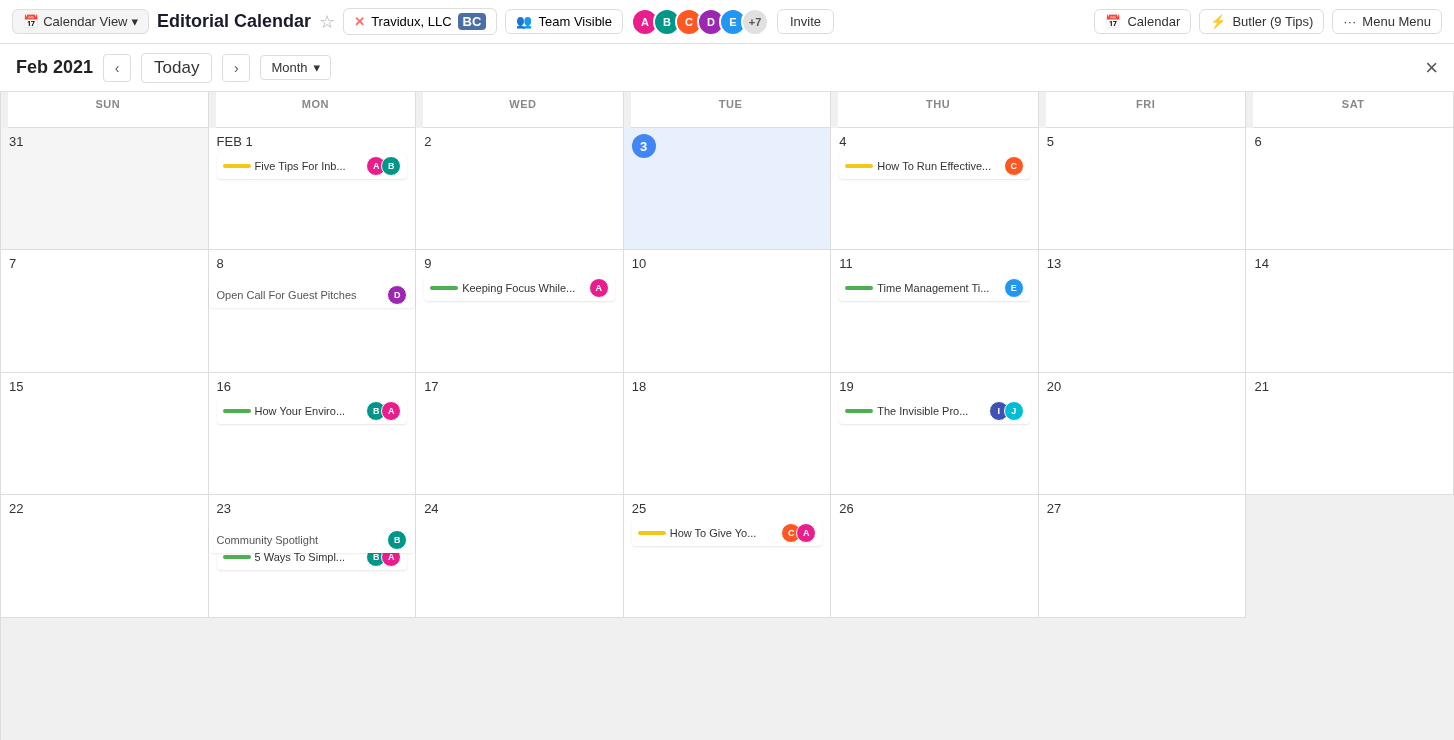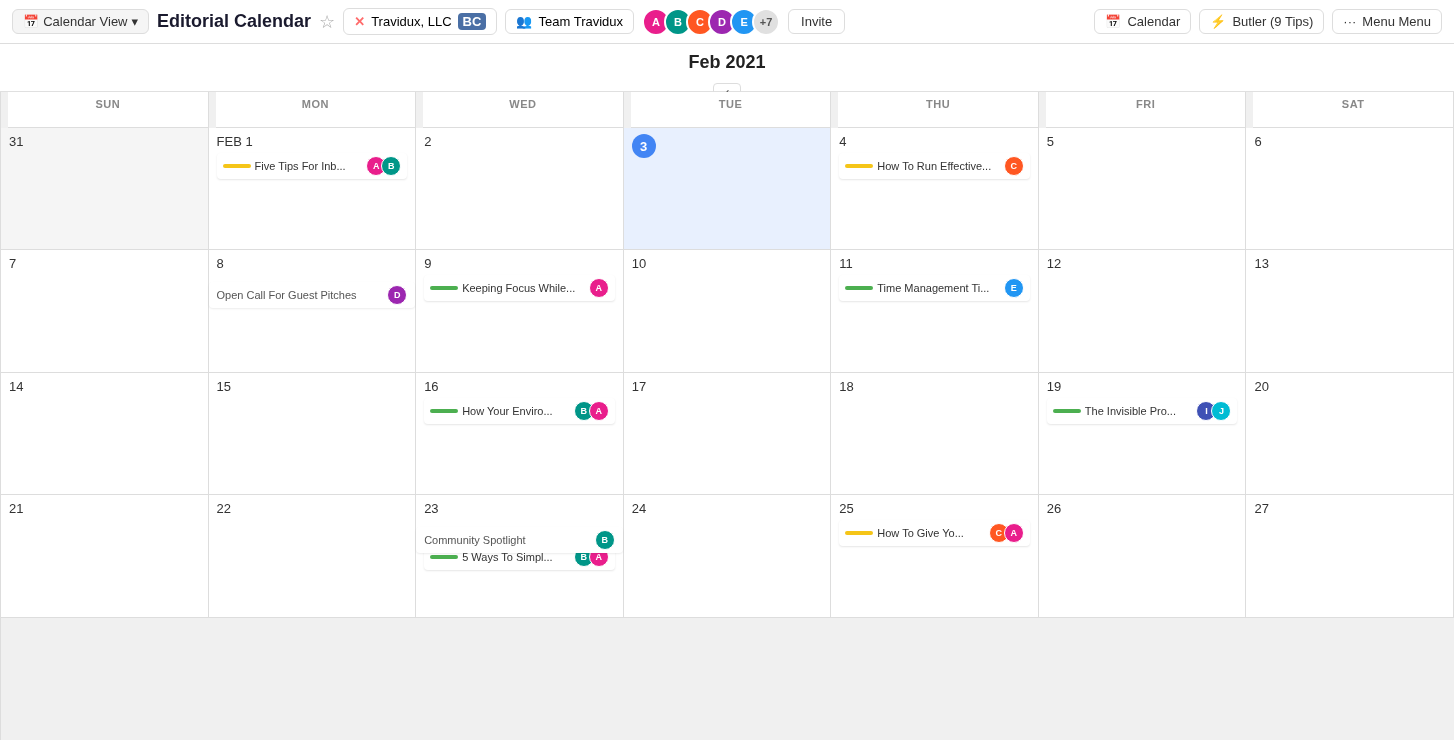--- a/index.html
+++ b/index.html
@@ -62,21 +62,21 @@
     .menu-btn {
       display: flex; align-items: center; gap: 6px;
       background: none; border: 1px solid #ddd; border-radius: 6px;
       padding: 4px 10px; font-size: 13px; cursor: pointer; color: #333;
     }
 
     
     .cal-header {
       display: flex; align-items: center; gap: 10px;
       background: #fff; border-bottom: 1px solid #e0e0e0;
-      padding: 8px 16px; height: 48px; flex-direction: column;
+      padding: 8px 16px; height: 48px;
     }
     .month-year { font-size: 18px; font-weight: 600; color: #222; }
     .nav-btn {
       background: none; border: 1px solid #ddd; border-radius: 4px;
       width: 28px; height: 28px; cursor: pointer; display: flex; align-items: center; justify-content: center;
       font-size: 14px; color: #555;
     }
     .today-btn {
       background: none; border: 1px solid #ddd; border-radius: 4px;
       padding: 4px 12px; font-size: 17px; cursor: pointer; color: #333;
@@ -172,21 +172,21 @@
     </button>
     <span class="page-title">Editorial Calendar</span>
     <button class="star-btn">☆</button>
     <div class="workspace-badge">
       <span class="workspace-x">✕</span>
       <span>Travidux, LLC</span>
       <span class="workspace-bc">BC</span>
     </div>
     <div class="team-visible-btn">
       <span>👥</span>
-      <span>Team Travidux</span>
+      <span>Team Visible</span>
     </div>
     <div class="avatars-row">
       <div class="avatar av-pink">A</div>
       <div class="avatar av-teal">B</div>
       <div class="avatar av-orange">C</div>
       <div class="avatar av-purple">D</div>
       <div class="avatar av-blue">E</div>
       <div class="avatar-count">+7</div>
     </div>
     <button class="invite-btn">Invite</button>
@@ -289,23 +289,20 @@
         <div class="day-num">11</div>
         <div class="event-card">
           <div class="event-bar green"></div>
           <div class="event-title">Time Management Ti...</div>
           <div class="event-avatars">
             <div class="ev-avatar av-blue">E</div>
           </div>
         </div>
       </div>
       <div class="day-cell" style="position: relative;">
-        <div class="day-num">12</div>
-      </div>
-      <div class="day-cell" style="position: relative;">
         <div class="day-num">13</div>
       </div>
       <div class="day-cell" style="position: relative;">
         <div class="day-num">14</div>
       </div>
       <div class="day-cell" style="position: relative;">
         <div class="day-num">15</div>
       </div>
       <div class="day-cell" style="position: relative;">
         <div class="day-num">16</div>

